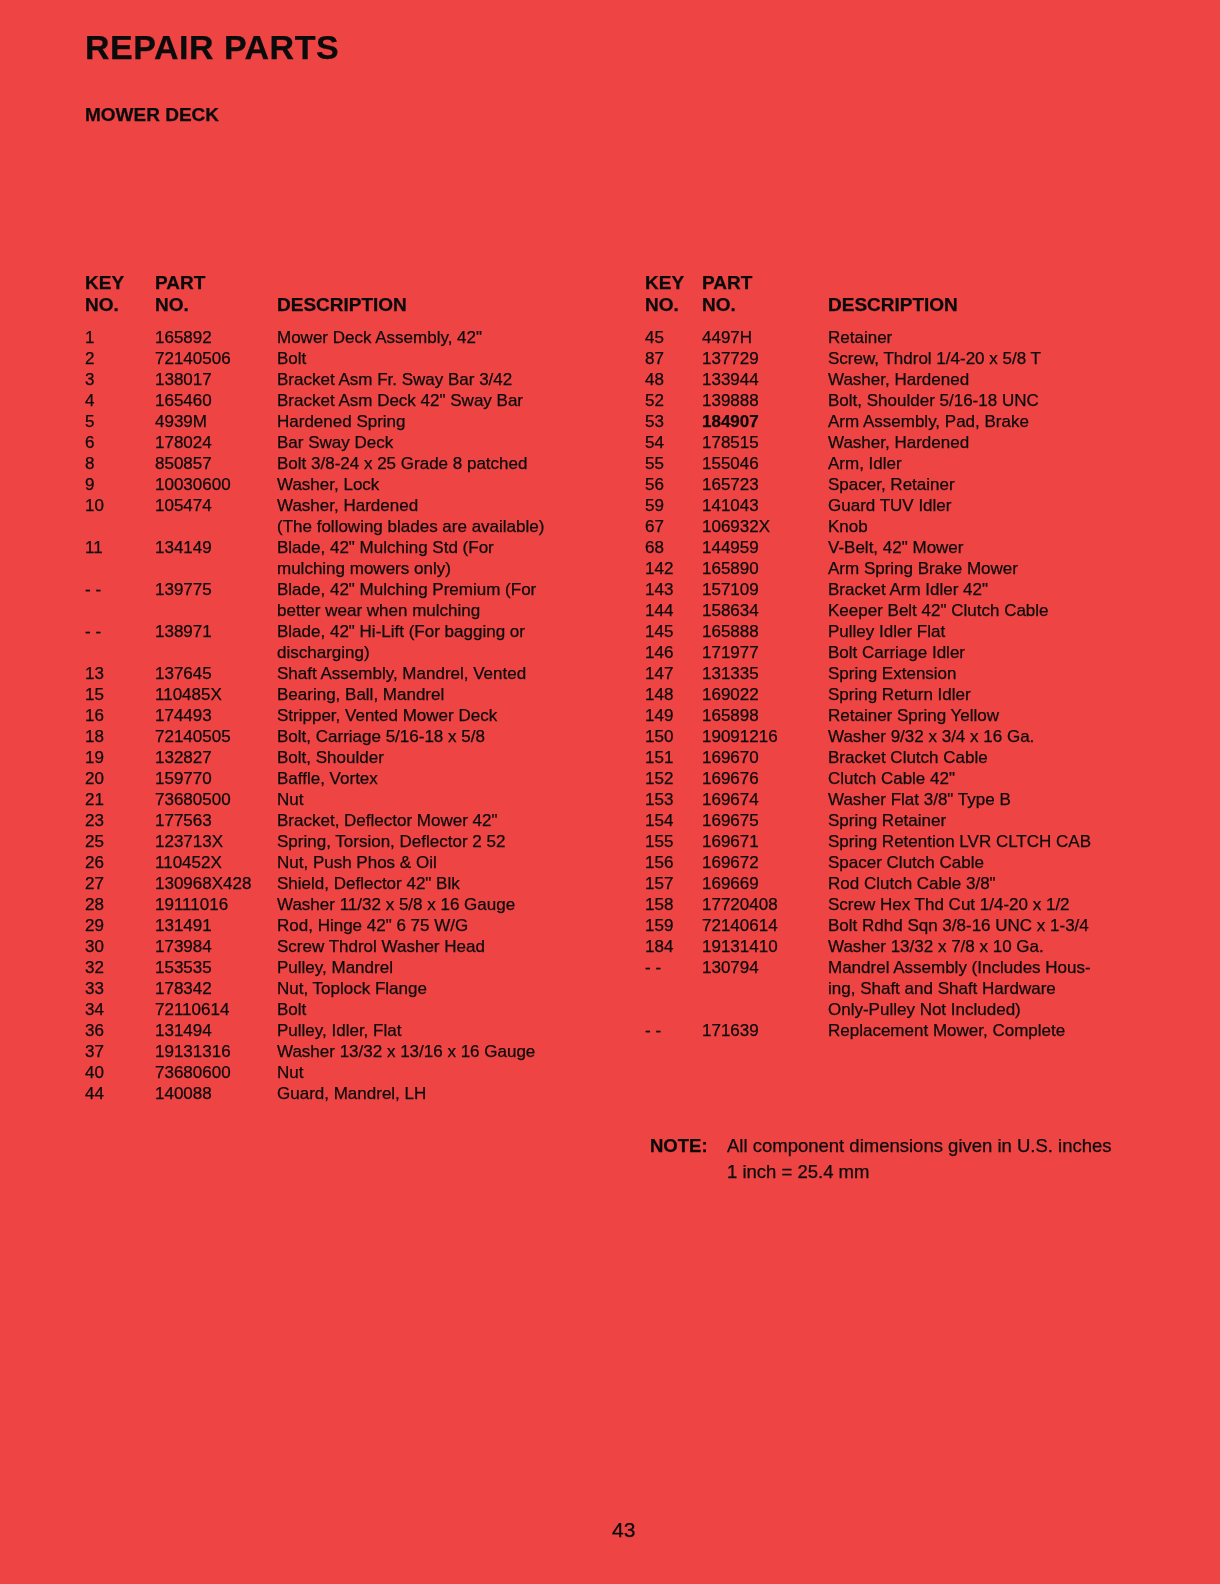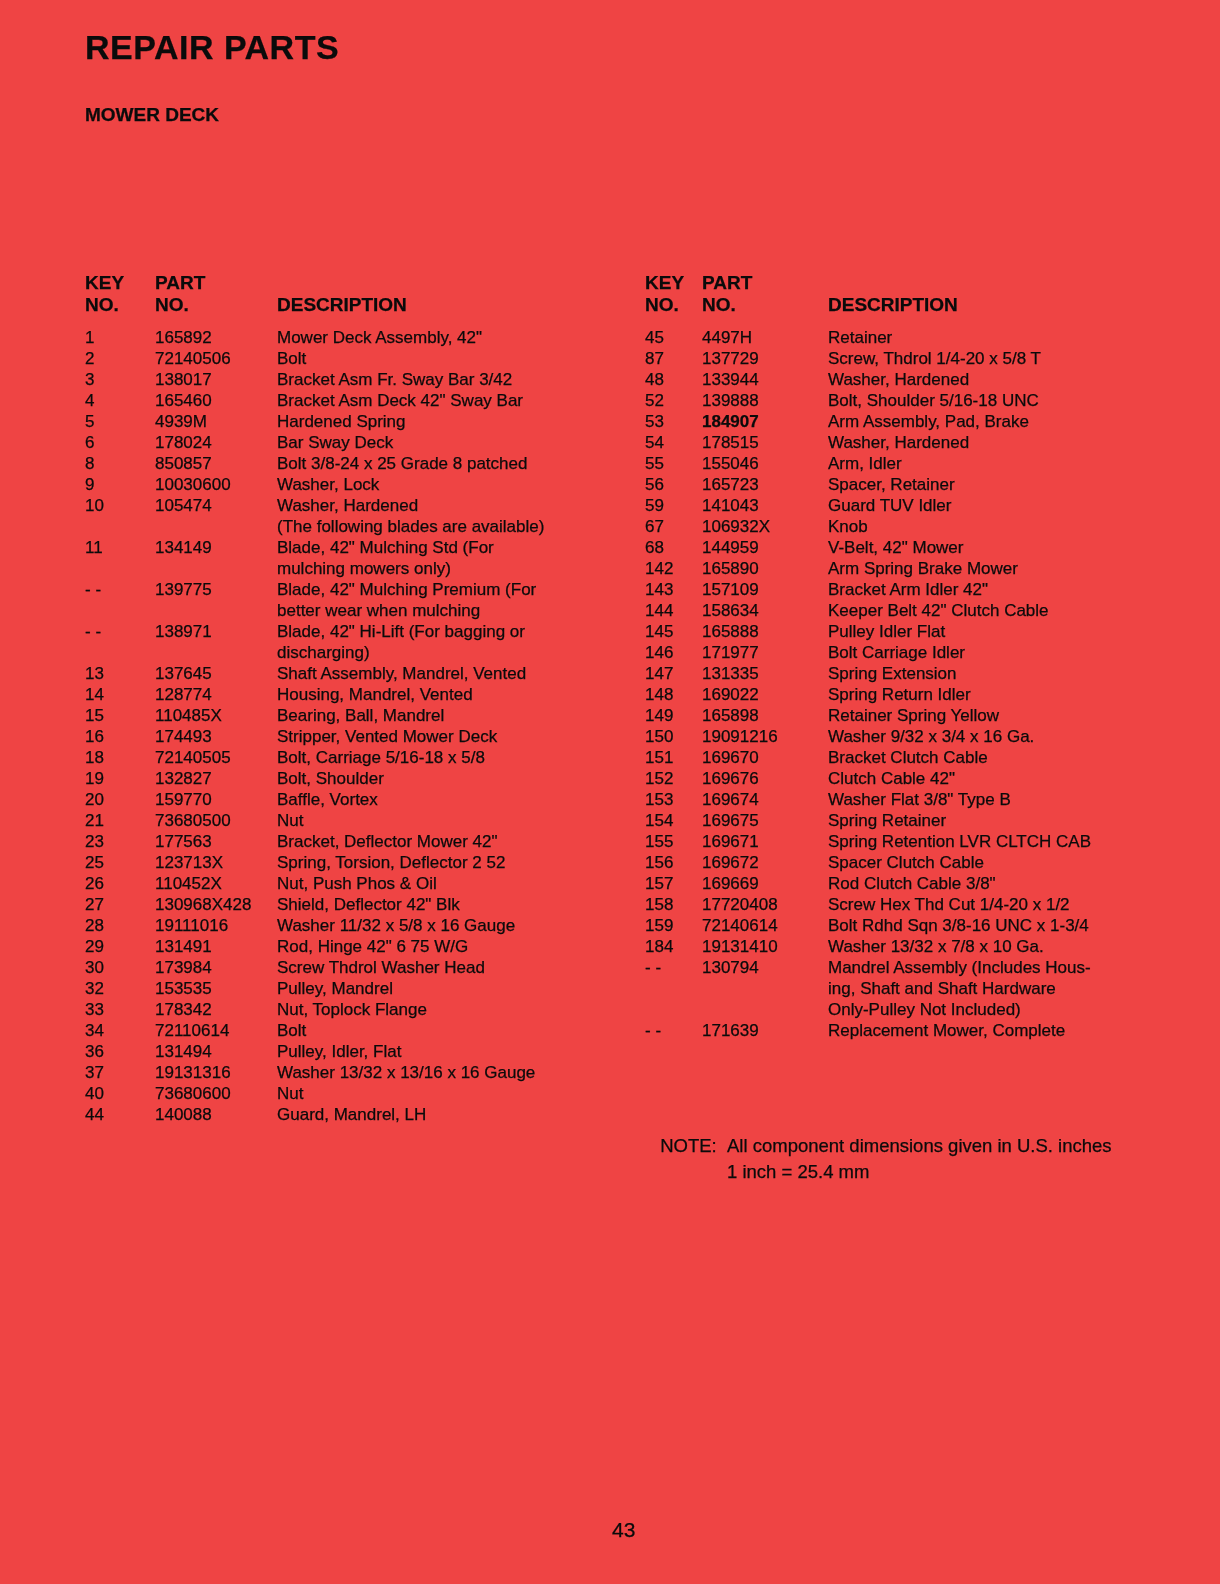--- a/index.html
+++ b/index.html
@@ -87,22 +87,21 @@
     position: absolute;
     left: 650px;
     top: 1133px;
     width: 530px;
     display: grid;
     grid-template-columns: 77px 1fr;
     font-size: 18.5px;
     line-height: 26px;
   }
   .note-label {
-    font-weight: 400;
-    text-align: center;
+    font-weight: 700;
   }
   .note-text {
     white-space: pre-line;
   }
   .page-number {
     position: absolute;
     left: 612px;
     top: 1518px;
     font-size: 21px;
     font-weight: 400;
@@ -192,25 +191,20 @@
           <div class="cell-part">138971</div>
           <div class="cell-desc">Blade, 42" Hi-Lift (For bagging or
 discharging)</div>
         </div>
         <div class="row">
           <div class="cell-key">13</div>
           <div class="cell-part">137645</div>
           <div class="cell-desc">Shaft Assembly, Mandrel, Vented</div>
         </div>
         <div class="row">
-          <div class="cell-key">14</div>
-          <div class="cell-part">128774</div>
-          <div class="cell-desc">Housing, Mandrel, Vented</div>
-        </div>
-        <div class="row">
           <div class="cell-key">15</div>
           <div class="cell-part">110485X</div>
           <div class="cell-desc">Bearing, Ball, Mandrel</div>
         </div>
         <div class="row">
           <div class="cell-key">16</div>
           <div class="cell-part">174493</div>
           <div class="cell-desc">Stripper, Vented Mower Deck</div>
         </div>
         <div class="row">

